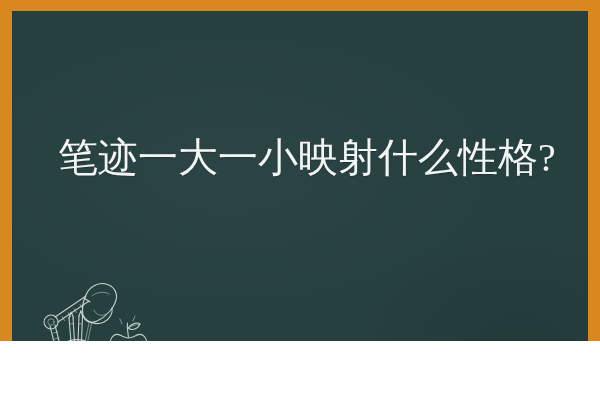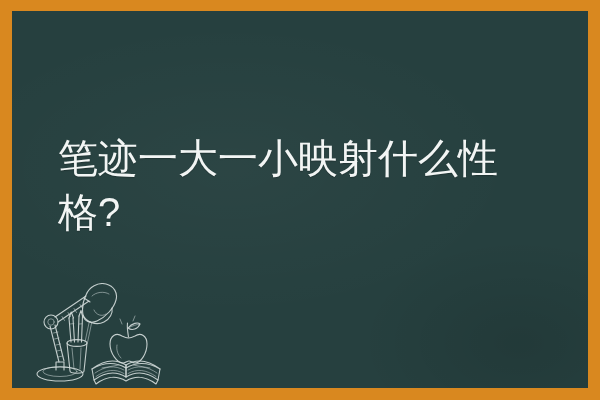--- a/index.html
+++ b/index.html
@@ -8,24 +8,25 @@
     padding: 0;
     background: #ffffff;
   }
   body {
     font-family: "Liberation Sans", "DejaVu Sans", sans-serif;
   }
 
   #card {
     position: relative;
     width: 600px;
-    height: 400px;
+    height: 341px;
     box-sizing: border-box;
     overflow: hidden;
     background: #d9881f;
+    font-family: Liberation Serif, serif;
   }
 
   
   #board {
     position: absolute;
     left: 12px;
     top: 11px;
     right: 12px;
     bottom: 12px;
     width: 576px;

